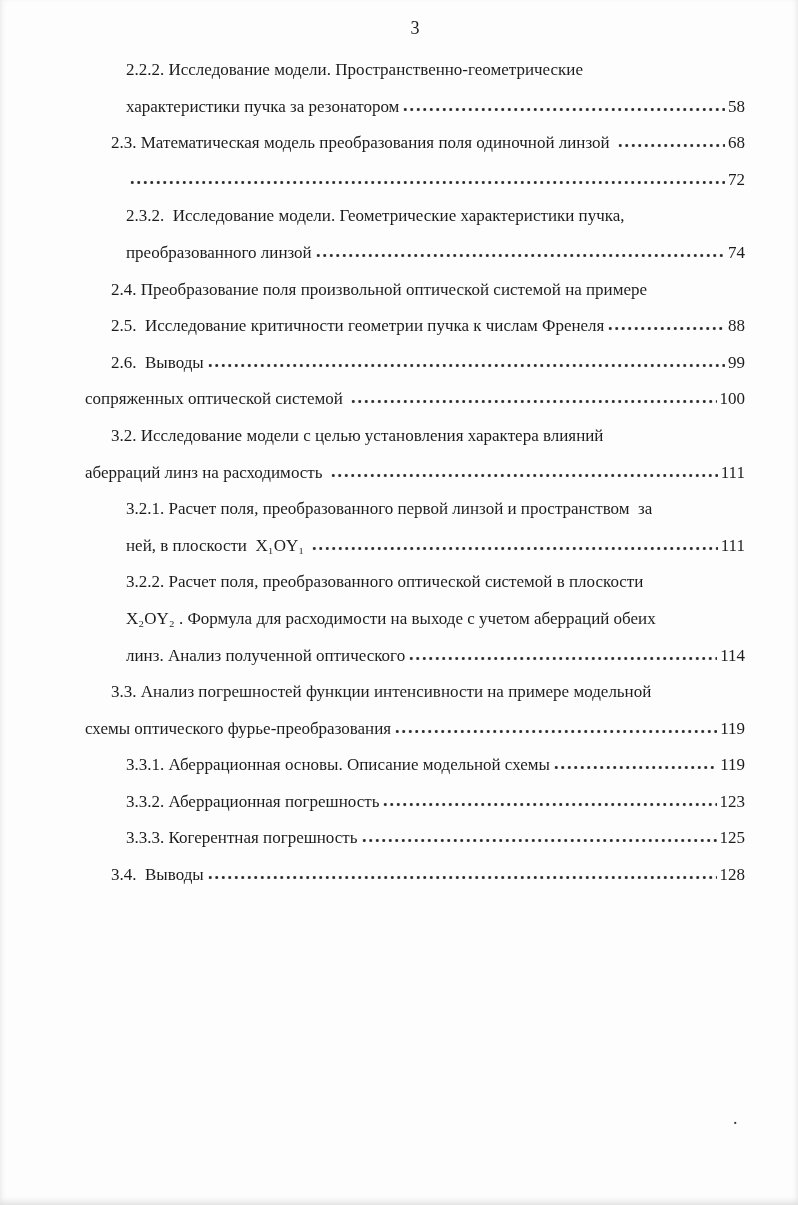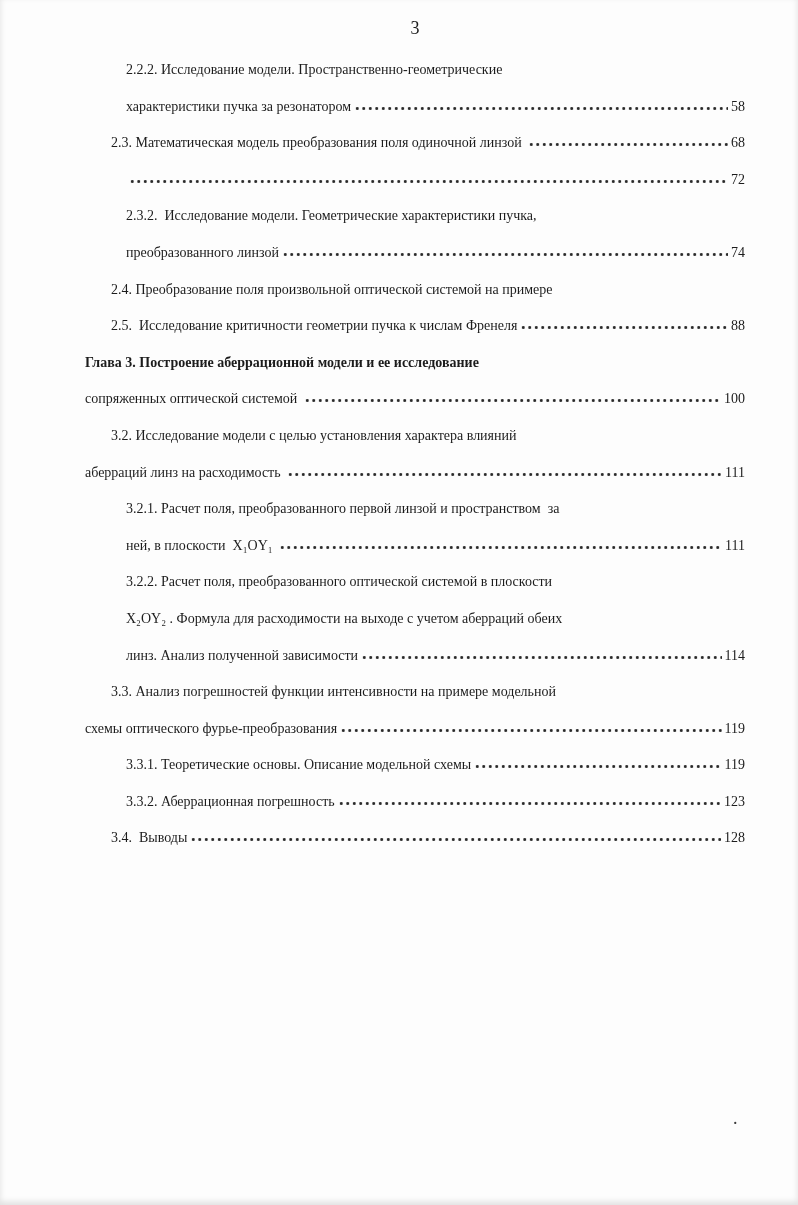--- a/index.html
+++ b/index.html
@@ -23,21 +23,21 @@
     text-align: center;
     font-size: 18px;
     line-height: 24px;
     margin-bottom: 12px;
   }
   .toc { width: 100%; }
   .toc-line {
     display: flex;
     align-items: baseline;
     line-height: 36.6px;
-    font-size: 14px;
+    font-size: 17px;
     white-space: pre;
   }
   .toc-line.indent-1 { padding-left: 26px; }
   .toc-line.indent-2 { padding-left: 41px; }
   .toc-line.bold { font-weight: bold; }
   .txt { flex: 0 0 auto; white-space: pre; }
   .leader {
     flex: 1 1 auto;
     min-width: 8px;
     height: 5px;
@@ -105,26 +105,26 @@
     
   </div>
 
 
   <div class="toc-line indent-1">
     <span class="txt">2.5.  Исследование критичности геометрии пучка к числам Френеля</span>
     <span class="leader"></span>
     <span class="pg">88</span>
   </div>
 
-
-  <div class="toc-line indent-0 bold">
-    <span class="txt">Глава 3. Построение аберрационной модели и ее исследование</span>
-    
-    
-  </div>
+  <div class="toc-line indent-1">
+    <span class="txt">2.6.  Выводы</span>
+    <span class="leader"></span>
+    <span class="pg">99</span>
+  </div>
+
 
 
   <div class="toc-line indent-0">
     <span class="txt">сопряженных оптической системой </span>
     <span class="leader"></span>
     <span class="pg">100</span>
   </div>
 
   <div class="toc-line indent-1">
     <span class="txt">3.2. Исследование модели с целью установления характера влияний</span>
@@ -156,49 +156,54 @@
     
   </div>
 
   <div class="toc-line indent-2">
     <span class="txt">X₂OY₂ . Формула для расходимости на выходе с учетом аберраций обеих</span>
     
     
   </div>
 
   <div class="toc-line indent-2">
-    <span class="txt">линз. Анализ полученной зависимости</span>
+    <span class="txt">линз. Анализ полученной оптического</span>
     <span class="leader"></span>
     <span class="pg">114</span>
   </div>
 
   <div class="toc-line indent-1">
     <span class="txt">3.3. Анализ погрешностей функции интенсивности на примере модельной</span>
     
     
   </div>
 
   <div class="toc-line indent-0">
     <span class="txt">схемы оптического фурье-преобразования</span>
     <span class="leader"></span>
     <span class="pg">119</span>
   </div>
 
   <div class="toc-line indent-2">
-    <span class="txt">3.3.1. Теоретические основы. Описание модельной схемы</span>
+    <span class="txt">3.3.1. Аберрационная основы. Описание модельной схемы</span>
     <span class="leader"></span>
     <span class="pg">119</span>
   </div>
 
   <div class="toc-line indent-2">
     <span class="txt">3.3.2. Аберрационная погрешность</span>
     <span class="leader"></span>
     <span class="pg">123</span>
   </div>
 
+  <div class="toc-line indent-2">
+    <span class="txt">3.3.3. Когерентная погрешность</span>
+    <span class="leader"></span>
+    <span class="pg">125</span>
+  </div>
 
   <div class="toc-line indent-1">
     <span class="txt">3.4.  Выводы</span>
     <span class="leader"></span>
     <span class="pg">128</span>
   </div>
 </div>
 
   <div class="stray-mark">.</div>
 </div>

